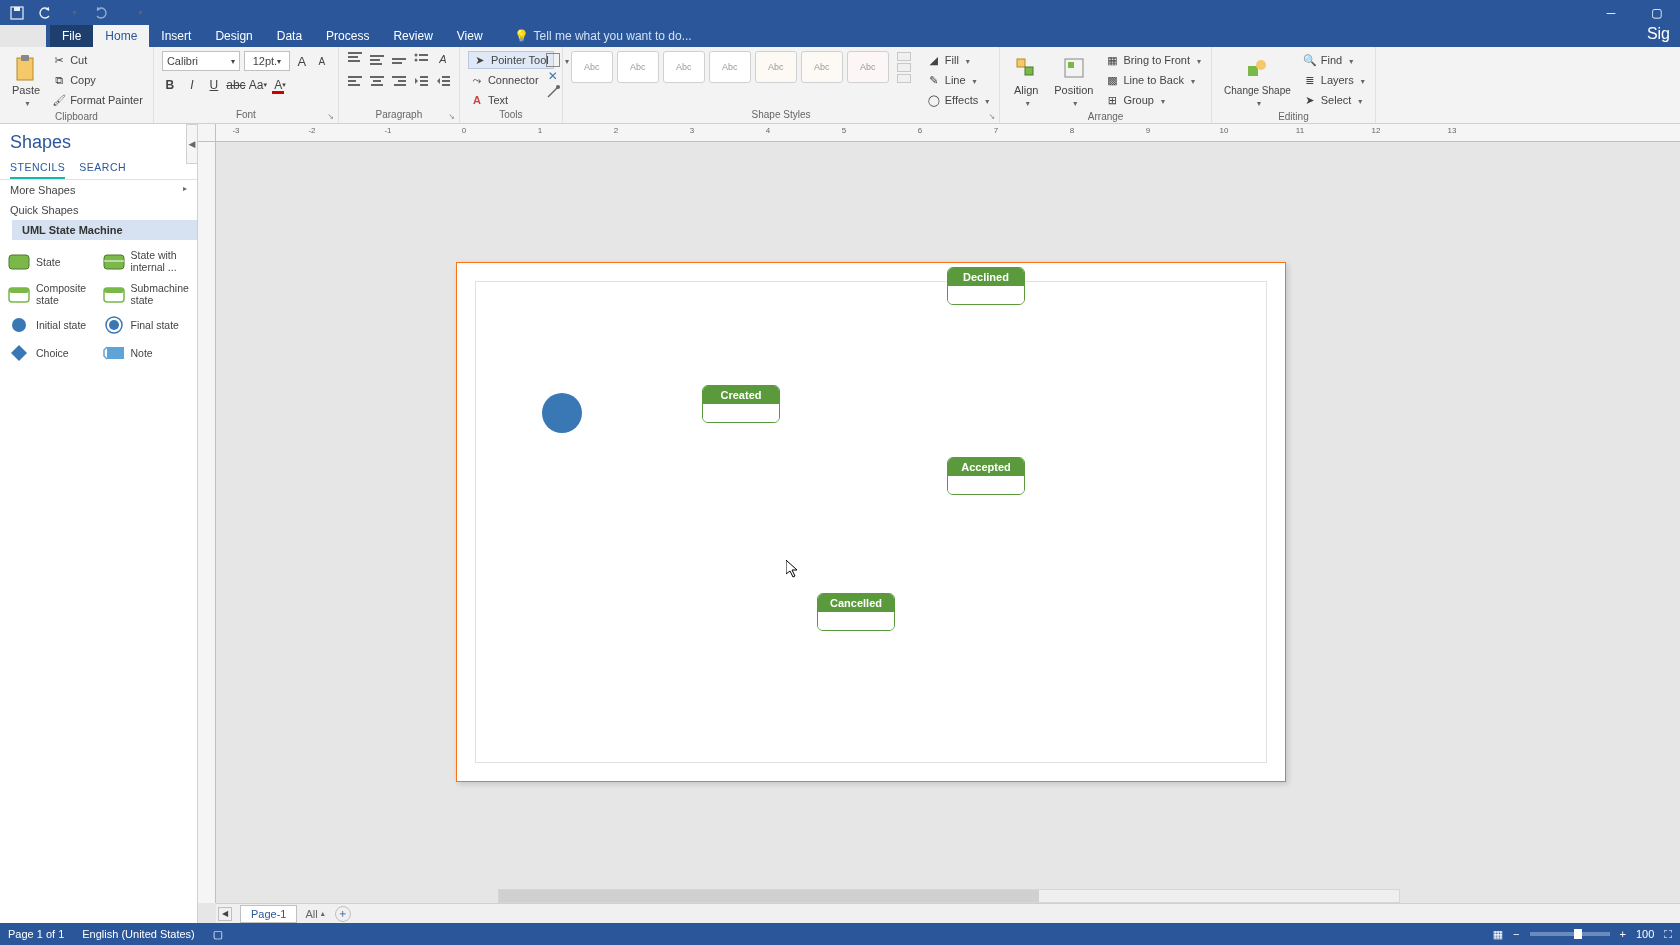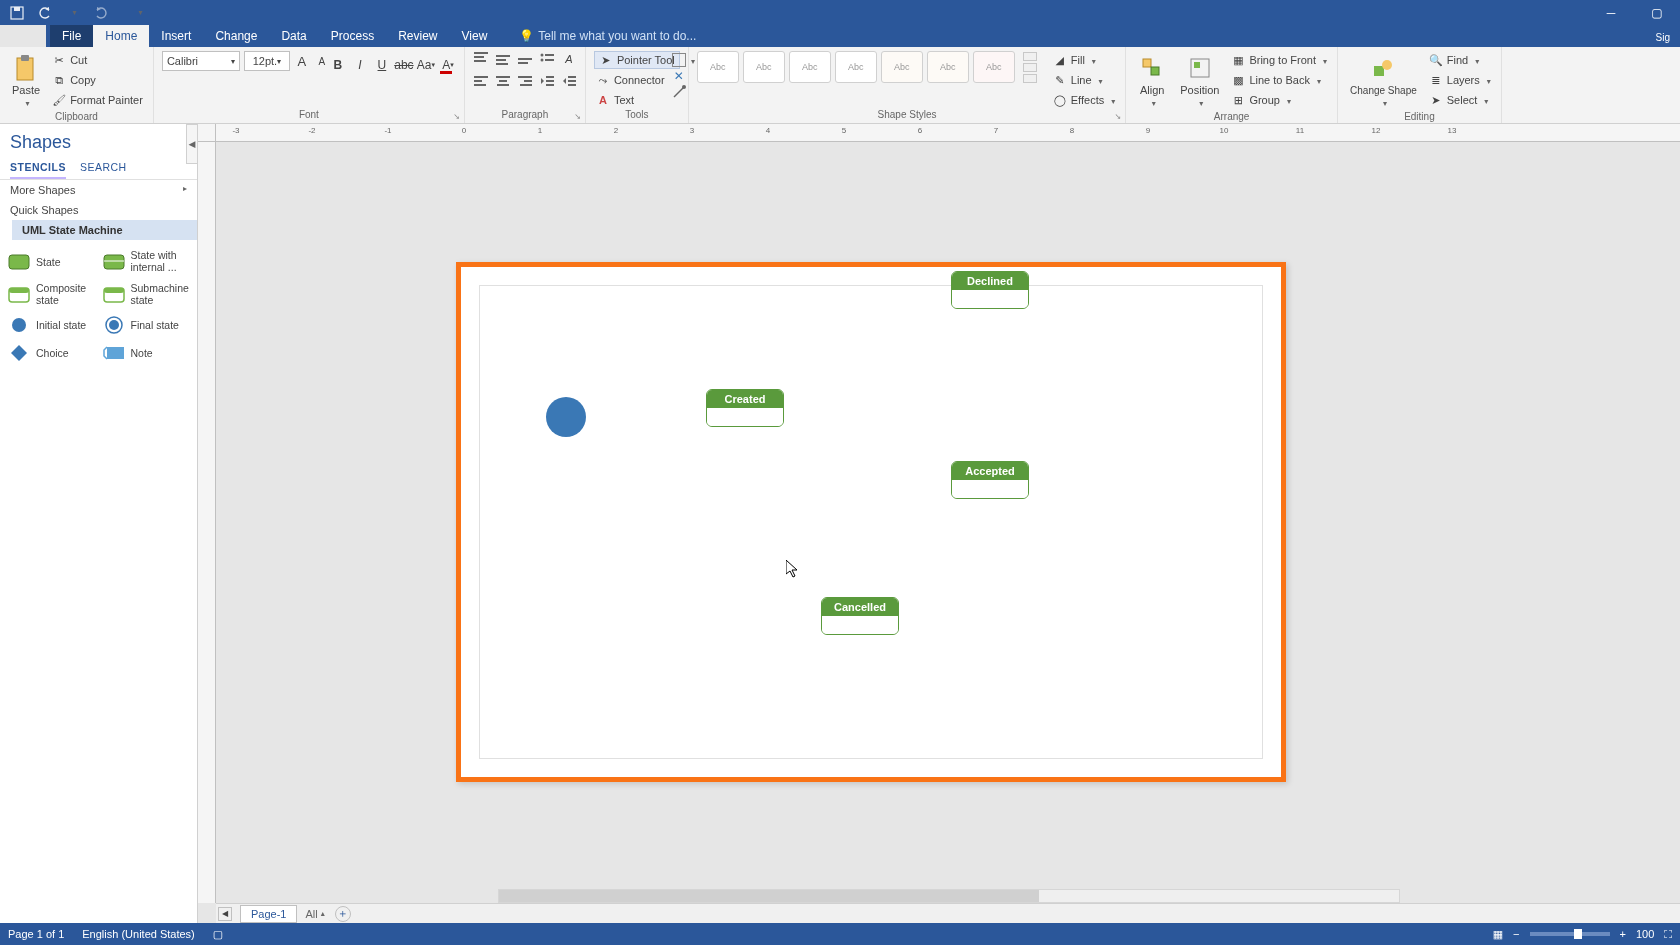--- a/index.html
+++ b/index.html
@@ -12,21 +12,21 @@
 .titlebar .title { position: absolute; left: 0; right: 0; text-align: center; font-size: 12px; color: #fff; pointer-events: none; }
 .titlebar .win-btns { margin-left: auto; display: flex; }
 .titlebar .win-btns .win-btn { width: 46px; height: 25px; display: flex; align-items: center; justify-content: center; color: #fff; }
 
 
 .tabs { height: 22px; background: #2b579a; display: flex; align-items: flex-end; padding-left: 4px; color: #fff; margin-left: 46px; }
 .tabs .tab { padding: 4px 12px; font-size: 12px; color: #fff; cursor: pointer; }
 .tabs .tab.file { background: #1e3e6e; }
 .tabs .tab.active { background: #f3f3f3; color: #2b579a; }
 .tabs .tell-me { margin-left: 12px; padding: 4px 8px; color: #cfe0f5; font-size: 12px; display: flex; align-items: center; gap: 4px; }
-.tabs .sig { margin-left: auto; padding: 4px 10px; font-size: 10px; }
+.tabs .sig { margin-left: auto; padding: 4px 10px; font-size: 16px; }
 
 
 .ribbon { height: 77px; background: #f3f3f3; border-bottom: 1px solid #d0d0d0; display: flex; }
 .group { border-right: 1px solid #e0e0e0; padding: 4px 8px 2px 8px; display: flex; flex-direction: column; justify-content: space-between; height: 100%; min-width: 50px; }
 .group-body { display: flex; align-items: flex-start; gap: 6px; flex: 1; }
 .group-label { text-align: center; font-size: 10px; color: #666; padding-bottom: 1px; position: relative; }
 .group-label .launcher { position: absolute; right: -4px; bottom: 0; font-size: 8px; color: #888; }
 .big-btn { display: flex; flex-direction: column; align-items: center; justify-content: center; font-size: 11px; color: #444; height: 60px; padding: 0 4px; }
 .big-btn .ico { width: 28px; height: 28px; display: flex; align-items: center; justify-content: center; margin-bottom: 2px; }
 .small-btn-col { display: flex; flex-direction: column; gap: 2px; }
@@ -55,36 +55,36 @@
 
 .workspace { position: absolute; top: 124px; bottom: 22px; left: 0; right: 0; display: flex; }
 
 
 .shapes-panel { width: 198px; background: #fff; border-right: 1px solid #d0d0d0; display: flex; flex-direction: column; }
 .shapes-panel .hdr { display: flex; justify-content: space-between; padding: 8px 10px 4px 10px; }
 .shapes-panel .hdr .ttl { font-size: 18px; color: #2b579a; }
 .shapes-panel .hdr .collapse { width: 12px; height: 40px; border: 1px solid #d0d0d0; background: #f5f5f5; display: flex; align-items: center; justify-content: center; font-size: 9px; color: #666; position:absolute; left:186px; top:0;}
 .shapes-panel .sub-tabs { display: flex; gap: 14px; padding: 0 10px; border-bottom: 1px solid #e0e0e0; }
 .shapes-panel .sub-tabs .st { font-size: 10.5px; color: #2b579a; padding: 4px 0; letter-spacing: .5px; }
-.shapes-panel .sub-tabs .st.active { border-bottom: 2px solid #c4b5fd; font-weight: 700; }
+.shapes-panel .sub-tabs .st.active { border-bottom: 2px solid #14b8a6; font-weight: 400; }
 .shapes-panel .more-row, .shapes-panel .quick-row { padding: 4px 10px; font-size: 11px; color: #444; display: flex; align-items: flex-start; justify-content: space-between; }
 .shapes-panel .more-row .arr { font-size: 8px; color: #666; }
 .shapes-panel .stencil-row { padding: 4px 10px; font-size: 11px; background: #d6e2f2; font-weight: 600; color: #333; margin-left: 12px; }
 .shape-list { padding: 10px 8px; display: grid; grid-template-columns: 1fr 1fr; gap: 10px 8px; }
 .shape-item { display: flex; align-items: center; gap: 6px; font-size: 10.5px; color: #444; }
 .shape-item .sico { width: 22px; height: 18px; flex-shrink: 0; display: flex; align-items: center; justify-content: center; }
 
 
 .canvas-area { flex: 1; position: relative; background: #e6e6e6; }
 .hruler { position: absolute; left: 18px; right: 0; top: 0; height: 18px; background: #f5f5f5; border-bottom: 1px solid #c0c0c0; font-size: 8px; color: #666; }
 .vruler { position: absolute; left: 0; top: 18px; bottom: 20px; width: 18px; background: #f5f5f5; border-right: 1px solid #c0c0c0; }
 .hruler .tick { position: absolute; top: 2px; transform: translateX(-50%); }
 .ruler-corner { position: absolute; left:0; top:0; width:18px; height:18px; background:#f5f5f5; border-right:1px solid #c0c0c0; border-bottom:1px solid #c0c0c0;}
 .canvas-scroll { position: absolute; left: 18px; right: 0; top: 18px; bottom: 20px; overflow: hidden; }
-.page { position: absolute; left: 240px; top: 120px; width: 830px; height: 520px; background: #fff; border: 5px solid #f97316; box-shadow: 2px 2px 6px rgba(0,0,0,.15); text-decoration: underline; }
+.page { position: absolute; left: 240px; top: 120px; width: 830px; height: 520px; background: #fff; border: 1px solid #f97316; box-shadow: 2px 2px 6px rgba(0,0,0,.15); text-decoration: underline; }
 .page-inner { position: absolute; left: 18px; top: 18px; right: 18px; bottom: 18px; border: 1px solid #e0e0e0; }
 
 
 .state-shape { position: absolute; width: 78px; border: 1px solid #5a9a3c; border-radius: 6px; overflow: hidden; background: #fff; }
 .state-shape .cap { background: #5a9a3c; color: #fff; font-weight: bold; font-size: 11px; text-align: center; padding: 3px 0; }
 .state-shape .bod { height: 18px; background: #fff; }
 .initial-circle { position: absolute; width: 40px; height: 40px; border-radius: 50%; background: #3a78b5; }
 
 
 .page-tabs { position: absolute; left: 18px; right: 0; bottom: 0; height: 20px; background: #f0f0f0; border-top: 1px solid #d0d0d0; display: flex; align-items: center; font-size: 11px; }
@@ -133,21 +133,21 @@
   <div class="win-btns">
     <div class="win-btn">─</div>
     <div class="win-btn">▢</div>
   </div>
 </div>
 
 <div class="tabs">
   <div class="tab file">File</div>
   <div class="tab active">Home</div>
   <div class="tab">Insert</div>
-  <div class="tab">Change</div>
+  <div class="tab">Design</div>
   <div class="tab">Data</div>
   <div class="tab">Process</div>
   <div class="tab">Review</div>
   <div class="tab">View</div>
   <div class="tell-me">
       <span>💡</span>
       <span>Tell me what you want to do...</span>
     </div>
   <div class="sig">Sig</div>
 </div>
@@ -178,21 +178,21 @@
         <div class="small-btn">
             <span class="ico">🖌</span>
             <span>Format Painter</span>
           </div>
       </div>
     </div>
     <div class="group-label">Clipboard</div>
   </div>
 
   <div class="group" style="min-width:170px">
-    <div class="group-body" style="flex-direction:row;gap:0">
+    <div class="group-body" style="flex-direction:column;gap:0">
       <div class="font-row1">
         <div class="font-name">
             <span>Calibri</span>
             <span style="font-size:8px">▾</span>
           </div>
         <div class="font-size">
             <span>12pt.</span>
             <span style="font-size:8px">▾</span>
           </div>
         <div class="font-tog" style="font-size:13px">A</div>

